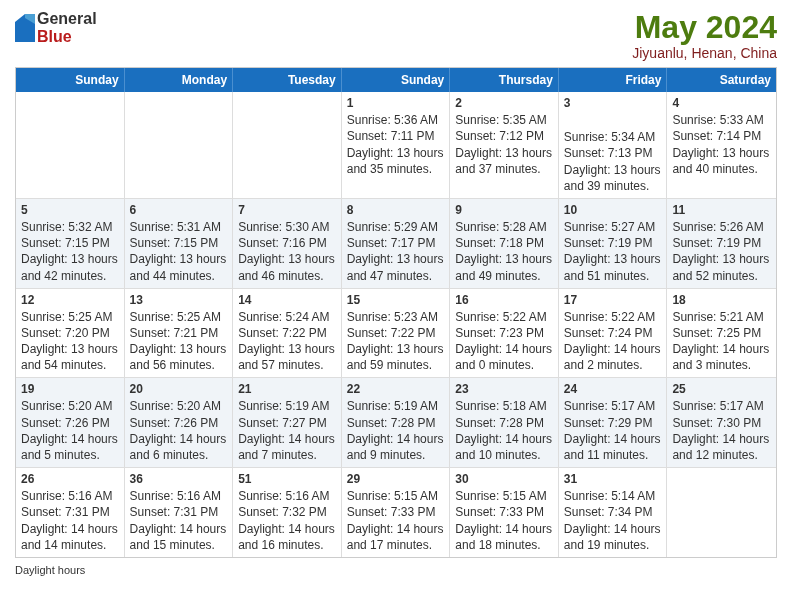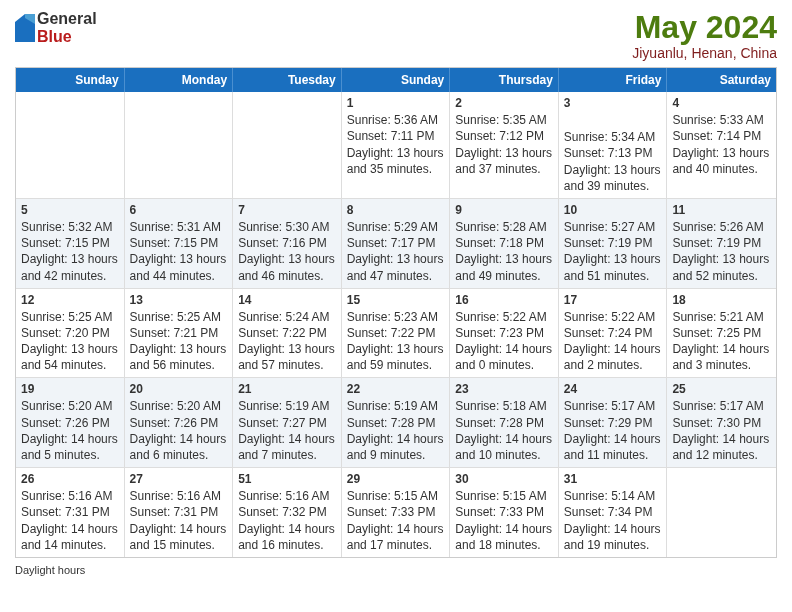--- a/index.html
+++ b/index.html
@@ -342,21 +342,21 @@
         </div>
         <div class="cal-row">
           <div class="cal-cell">
             <div class="day-num">26</div>
             <div class="day-info" style="white-space: pre-line;">Sunrise: 5:16 AM
 Sunset: 7:31 PM
 Daylight: 14 hours
 and 14 minutes.</div>
           </div>
           <div class="cal-cell">
-            <div class="day-num">27</div>
+            <div class="day-num">36</div>
             <div class="day-info" style="white-space: pre-line;">Sunrise: 5:16 AM
 Sunset: 7:31 PM
 Daylight: 14 hours
 and 15 minutes.</div>
           </div>
           <div class="cal-cell">
             <div class="day-num">51</div>
             <div class="day-info" style="white-space: pre-line;">Sunrise: 5:16 AM
 Sunset: 7:32 PM
 Daylight: 14 hours

